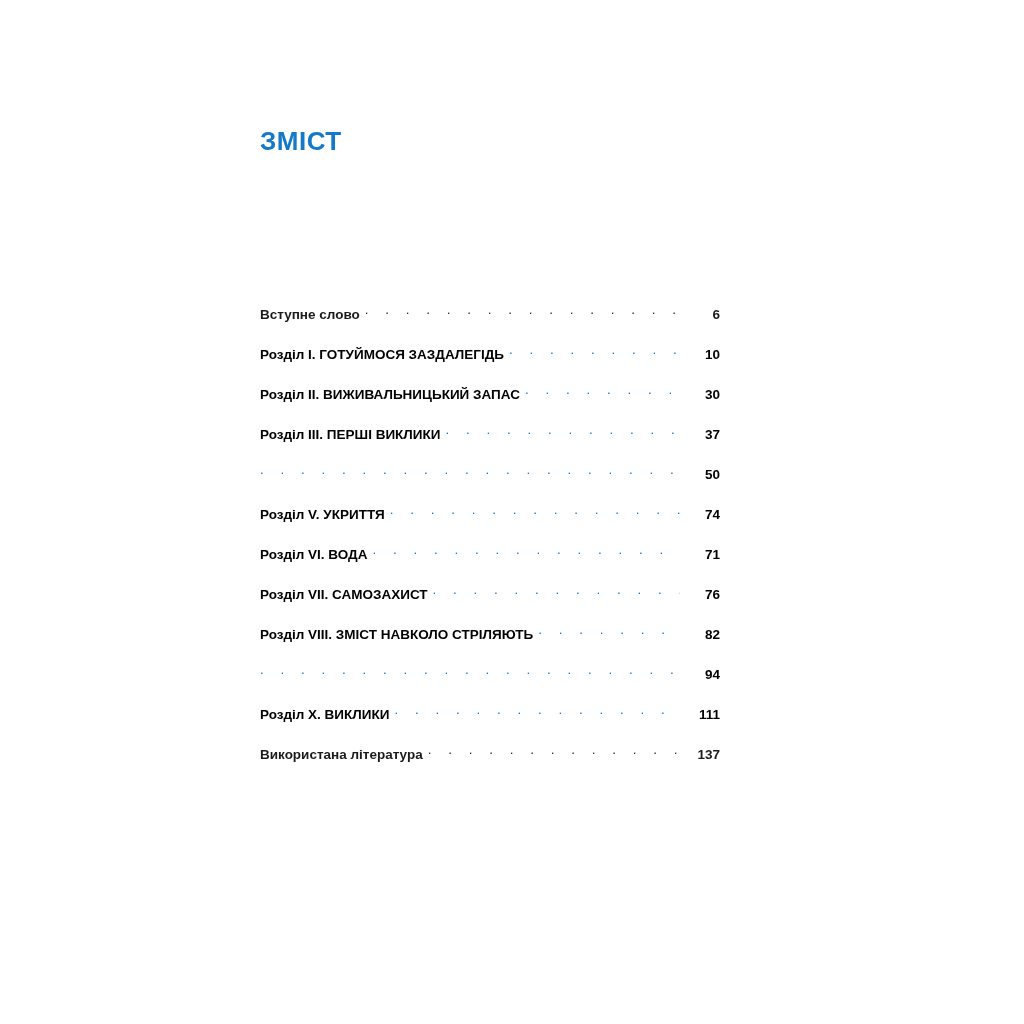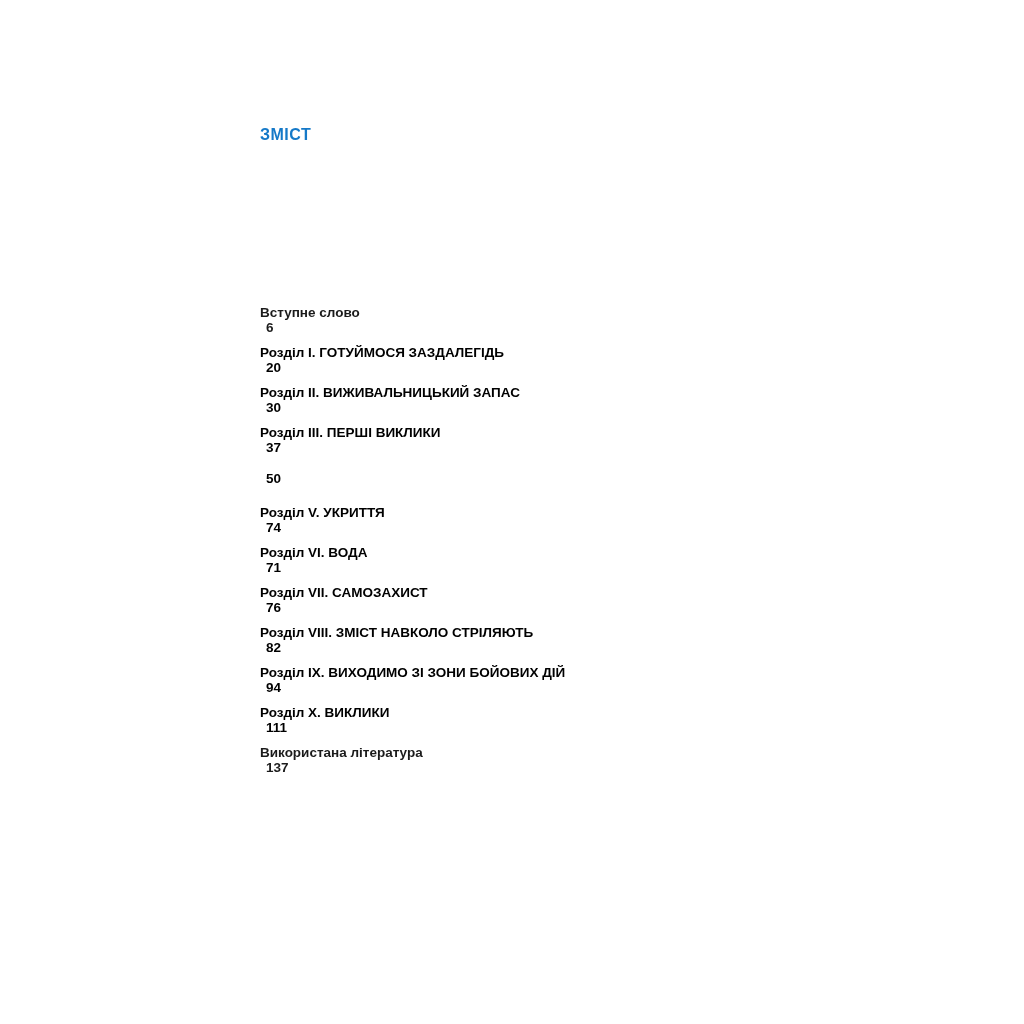--- a/index.html
+++ b/index.html
@@ -16,39 +16,38 @@
   .page {
     position: relative;
     width: 1024px;
     height: 1024px;
     box-sizing: border-box;
   }
   .toc-title {
     position: absolute;
     left: 260px;
     top: 126px;
-    font-size: 16px;
+    font-size: 26px;
     font-weight: bold;
     color: #1579c8;
     letter-spacing: 0.5px;
   }
   .toc-list {
     position: absolute;
     left: 260px;
     top: 305px;
     width: 460px;
   }
   .toc-row {
     display: flex;
     align-items: baseline;
     font-size: 13.5px;
     font-weight: bold;
     height: 40px;
     white-space: nowrap;
-    flex-direction: column;
   }
   .toc-row .label {
     flex: 0 0 auto;
     padding-right: 5px;
   }
   .toc-row .leader {
     flex: 1 1 auto;
     overflow: hidden;
     position: relative;
     height: 1em;
@@ -93,21 +92,21 @@
         <span class="leader">
           <span class="dots">. . . . . . . . . . . . . . . . . . . . . . . . . . . . . . . . . . . . . . . . . . . . . . . . . . .</span>
         </span>
         <span class="pagenum">6</span>
       </div>
       <div class="toc-row blue">
         <span class="label">Розділ I. ГОТУЙМОСЯ ЗАЗДАЛЕГІДЬ</span>
         <span class="leader">
           <span class="dots">. . . . . . . . . . . . . . . . . . . . . . . . . . . . . . . . . . . . . . . . . . . . . . . . . . .</span>
         </span>
-        <span class="pagenum">20</span>
+        <span class="pagenum">10</span>
       </div>
       <div class="toc-row blue">
         <span class="label">Розділ II. ВИЖИВАЛЬНИЦЬКИЙ ЗАПАС</span>
         <span class="leader">
           <span class="dots">. . . . . . . . . . . . . . . . . . . . . . . . . . . . . . . . . . . . . . . . . . . . . . . . . . .</span>
         </span>
         <span class="pagenum">30</span>
       </div>
       <div class="toc-row blue">
         <span class="label">Розділ III. ПЕРШІ ВИКЛИКИ</span>
@@ -144,21 +143,20 @@
         <span class="pagenum">76</span>
       </div>
       <div class="toc-row blue">
         <span class="label">Розділ VIII. ЗМІСТ НАВКОЛО СТРІЛЯЮТЬ</span>
         <span class="leader">
           <span class="dots">. . . . . . . . . . . . . . . . . . . . . . . . . . . . . . . . . . . . . . . . . . . . . . . . . . .</span>
         </span>
         <span class="pagenum">82</span>
       </div>
       <div class="toc-row blue">
-        <span class="label">Розділ IX. ВИХОДИМО ЗІ ЗОНИ БОЙОВИХ ДІЙ</span>
         <span class="leader">
           <span class="dots">. . . . . . . . . . . . . . . . . . . . . . . . . . . . . . . . . . . . . . . . . . . . . . . . . . .</span>
         </span>
         <span class="pagenum">94</span>
       </div>
       <div class="toc-row blue">
         <span class="label">Розділ X. ВИКЛИКИ</span>
         <span class="leader">
           <span class="dots">. . . . . . . . . . . . . . . . . . . . . . . . . . . . . . . . . . . . . . . . . . . . . . . . . . .</span>
         </span>

